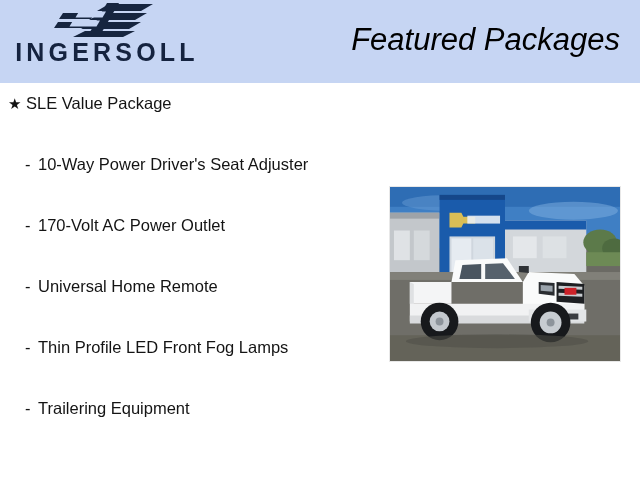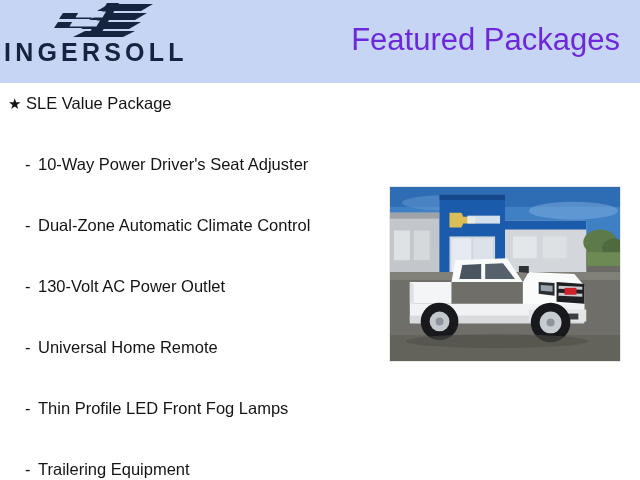--- a/index.html
+++ b/index.html
@@ -24,21 +24,21 @@
     height: 83px;
     background: #c6d5f3;
     overflow: hidden;
   }
 
   .brand {
     position: absolute;
     left: 0;
     top: 2px;
     width: 210px;
-    text-align: left;
+    text-align: center;
   }
 
   .brand-emblem {
     width: 112px;
     height: 36px;
     display: block;
     margin: 0 auto 1px auto;
   }
 
   .brand-name {
@@ -64,23 +64,24 @@
     margin-top: 1px;
   }
 
   .header-title {
     position: absolute;
     right: 20px;
     top: 21px;
     font-family: "Liberation Sans", sans-serif;
     font-size: 31px;
     font-weight: 400;
-    color: #6d28d9;
+    color: #000000;
     line-height: 38px;
     white-space: nowrap;
+    font-style: italic;
   }
 
   
   .content {
     position: absolute;
     left: 0;
     top: 83px;
     width: 640px;
     height: 397px;
   }
@@ -184,22 +185,21 @@
   </div>
 
   <div class="header-title">Featured Packages</div>
 </div>
 
 <div class="content">
 
   <ul class="feature-list" id="feature-list">
       <li class="feature-item level-0"><span class="bullet-star">★</span><span class="feature-text">SLE Value Package</span></li>
       <li class="feature-item level-1"><span class="bullet-dash">-</span><span class="feature-text">10-Way Power Driver's Seat Adjuster</span></li>
-      <li class="feature-item level-1"><span class="bullet-dash">-</span><span class="feature-text">Dual-Zone Automatic Climate Control</span></li>
-      <li class="feature-item level-1"><span class="bullet-dash">-</span><span class="feature-text">130-Volt AC Power Outlet</span></li>
+      <li class="feature-item level-1"><span class="bullet-dash">-</span><span class="feature-text">170-Volt AC Power Outlet</span></li>
       <li class="feature-item level-1"><span class="bullet-dash">-</span><span class="feature-text">Universal Home Remote</span></li>
       <li class="feature-item level-1"><span class="bullet-dash">-</span><span class="feature-text">Thin Profile LED Front Fog Lamps</span></li>
       <li class="feature-item level-1"><span class="bullet-dash">-</span><span class="feature-text">Trailering Equipment</span></li>
     </ul>
 
   <div class="vehicle-photo">
     <svg viewBox="0 0 232 176" preserveAspectRatio="none">
 
       <rect x="0" y="0" width="232" height="62" fill="#3f7fc4"></rect>
       <rect x="0" y="0" width="232" height="20" fill="#2e6db4"></rect>

